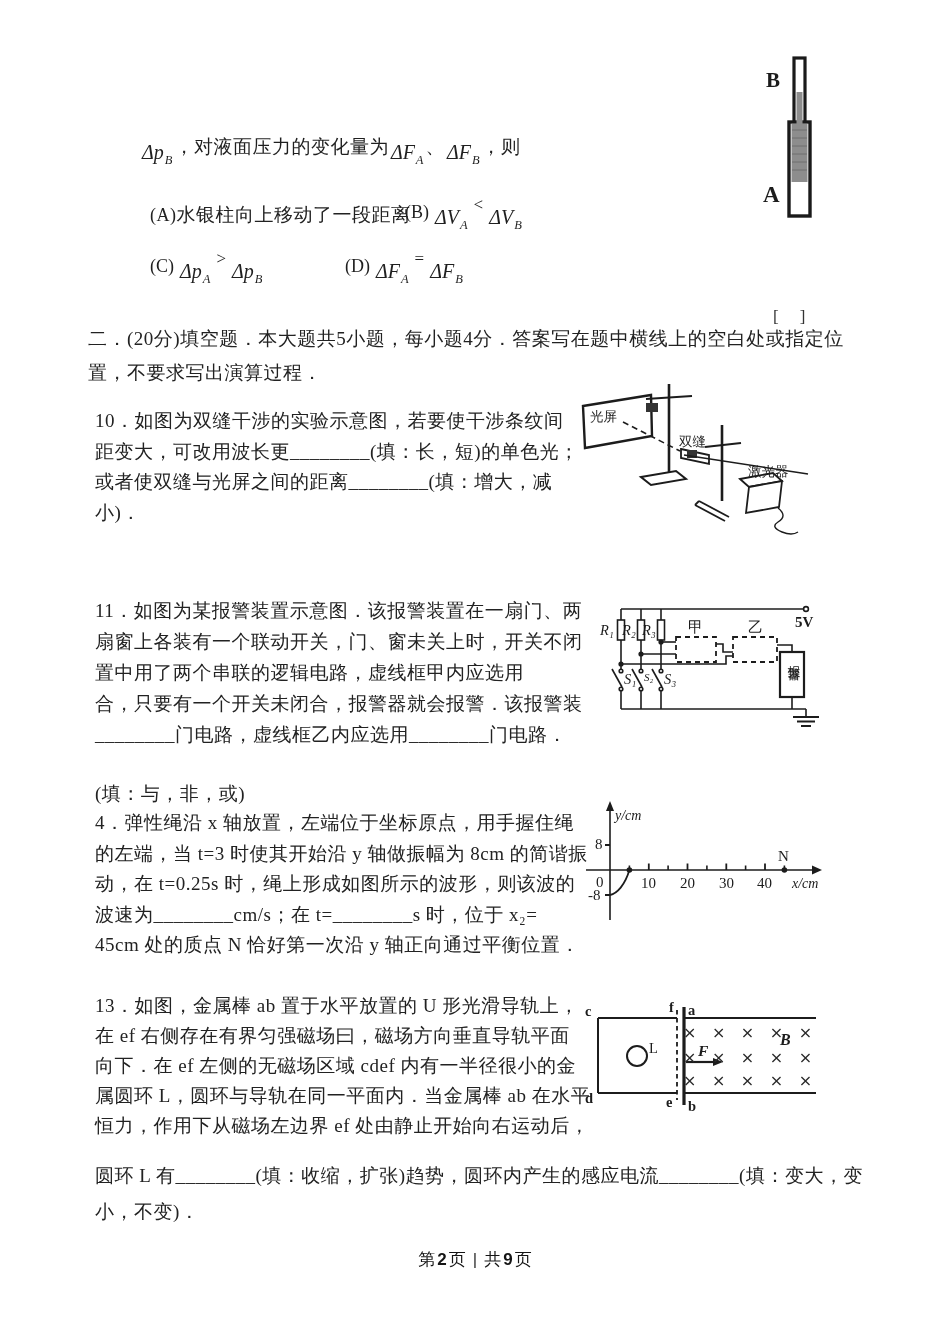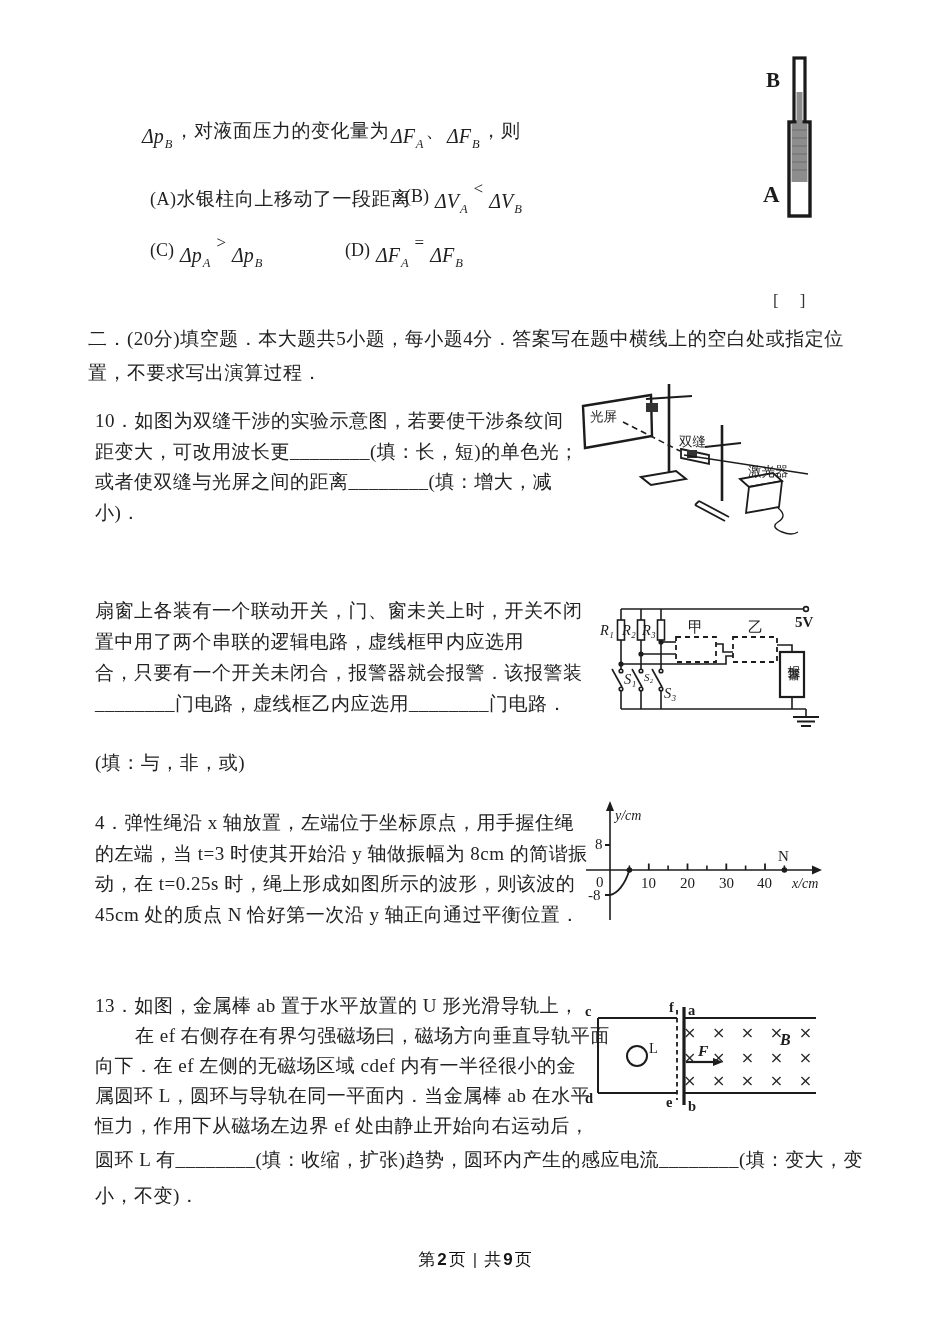--- a/index.html
+++ b/index.html
@@ -1,21 +1,21 @@
 <!DOCTYPE html>
 <html><head>
 <meta charset="utf-8">
 <style>
   html,body{margin:0;padding:0;}
   body{
     width:950px;height:1344px;position:relative;background:#ffffff;
     font-family:"Liberation Serif","DejaVu Serif",serif;color:#1f1f1f;
     overflow:hidden;
   }
-  .abs{position:absolute;}
+  .abs{position:absolute;margin-top:16px;}
   .tline{white-space:nowrap;font-size:19px;line-height:30.5px;letter-spacing:0.5px;color:#222;}
   .para{position:absolute;}
   
   .fchunk{display:inline-block;position:relative;top:6px;margin:0 2px;}
   .fbase{font-style:italic;font-size:20px;}
   .fsub{font-style:italic;font-size:12.5px;position:relative;top:5px;margin-left:1px;}
   .fop{display:inline-block;position:relative;top:-8px;font-size:17px;margin:0 4px;}
   .ftext{font-size:19px;letter-spacing:0.5px;}
   .optlabel{font-size:18px;}
   
@@ -109,20 +109,21 @@
     <line x1="127" y1="123" x2="157" y2="139" stroke-width="1.8"></line>
     <line x1="123" y1="127" x2="153" y2="143" stroke-width="1.8"></line>
     <line x1="123" y1="127" x2="127" y2="123" stroke-width="1.8"></line>
   </svg>
   <span class="flabel cjk13" style="left:18px;top:30px;">光屏</span>
   <span class="flabel cjk13" style="left:107px;top:55px;">双缝</span>
   <span class="flabel cjk13" style="left:176px;top:85px;">激光器</span>
 </div>
 
 <div class="para" style="left:95px;top:595px;">
+  <div class="tline" style="line-height:31px;">11．如图为某报警装置示意图．该报警装置在一扇门、两</div>
   <div class="tline" style="line-height:31px;">扇窗上各装有一个联动开关，门、窗未关上时，开关不闭</div>
   <div class="tline" style="line-height:31px;">置中用了两个串联的逻辑电路，虚线框甲内应选用</div>
   <div class="tline" style="line-height:31px;">合，只要有一个开关未闭合，报警器就会报警．该报警装</div>
   <div class="tline" style="line-height:31px;">________门电路，虚线框乙内应选用________门电路．</div>
   <div class="tline" style="line-height:31px;margin-top:28px;">(填：与，非，或)</div>
 </div>
 
 <div class="fig" style="left:598px;top:592px;width:235px;height:150px;">
   <svg width="235" height="150" viewBox="0 0 235 150" fill="none" stroke="#1c1c1c" stroke-width="1.6">
     <line x1="23" y1="17" x2="206" y2="17"></line>
@@ -168,31 +169,32 @@
     <circle cx="63" cy="79" r="1.8" fill="#ffffff"></circle>
       <line x1="54" y1="77" x2="64" y2="95"></line>
       <circle cx="63" cy="97" r="1.8" fill="#ffffff"></circle>
       <line x1="63" y1="99" x2="63" y2="117"></line>
   </svg>
   <span class="flabel ital" style="left:2px;top:30px;font-size:14.5px;">R₁</span>
   <span class="flabel ital" style="left:24px;top:30px;font-size:14.5px;">R₂</span>
   <span class="flabel ital" style="left:44px;top:30px;font-size:14.5px;">R₃</span>
   <span class="flabel ital" style="left:26px;top:79px;font-size:14.5px;">S₁</span>
   <span class="flabel ital" style="left:46px;top:79px;font-size:11px;">S₂</span>
-  <span class="flabel ital" style="left:66px;top:93px;font-size:14.5px;">S₃</span>
+  <span class="flabel ital" style="left:66px;top:79px;font-size:14.5px;">S₃</span>
   <span class="flabel" style="left:90px;top:26px;font-size:15px;">甲</span>
   <span class="flabel" style="left:150px;top:26px;font-size:15px;">乙</span>
   <span class="flabel bold" style="left:197px;top:22px;font-size:15px;">5V</span>
   <span class="flabel vert" style="left:187px;top:63px;font-size:12.5px;">报警器</span>
 </div>
 
 <div class="para" style="left:95px;top:808px;">
   <div class="tline">4．弹性绳沿 x 轴放置，左端位于坐标原点，用手握住绳</div>
   <div class="tline">的左端，当 t=3 时使其开始沿 y 轴做振幅为 8cm 的简谐振</div>
   <div class="tline">动，在 t=0.25s 时，绳上形成如图所示的波形，则该波的</div>
+  <div class="tline">波速为________cm/s；在 t=________s 时，位于 x₂=</div>
   <div class="tline">45cm 处的质点 N 恰好第一次沿 y 轴正向通过平衡位置．</div>
 </div>
 
 <div class="fig" style="left:580px;top:798px;width:250px;height:130px;">
   <svg width="250" height="130" viewBox="0 0 250 130" fill="none" stroke="#1c1c1c" stroke-width="1.6">
     <line x1="30" y1="8" x2="30" y2="122"></line>
     <polygon points="30,3 26,13 34,13" fill="#1c1c1c" stroke="none"></polygon>
     <line x1="6" y1="72" x2="236" y2="72"></line>
     <polygon points="242,72 232,67.5 232,76.5" fill="#1c1c1c" stroke="none"></polygon>
     <line x1="25" y1="47" x2="30" y2="47" stroke-width="2"></line>
@@ -217,21 +219,21 @@
   <span class="flabel serif15" style="left:61px;top:77px;">10</span>
   <span class="flabel serif15" style="left:100px;top:77px;">20</span>
   <span class="flabel serif15" style="left:139px;top:77px;">30</span>
   <span class="flabel serif15" style="left:177px;top:77px;">40</span>
   <span class="flabel serif15" style="left:198px;top:50px;">N</span>
   <span class="flabel ital" style="left:212px;top:78px;font-size:14px;">x/cm</span>
 </div>
 
 <div class="para" style="left:95px;top:991px;">
   <div class="tline" style="line-height:30px;">13．如图，金属棒 ab 置于水平放置的 U 形光滑导轨上，</div>
-  <div class="tline" style="line-height:30px;margin-left:40px;">在 ef 右侧存在有界匀强磁场曰，磁场方向垂直导轨平面</div>
+  <div class="tline" style="line-height:30px;">在 ef 右侧存在有界匀强磁场曰，磁场方向垂直导轨平面</div>
   <div class="tline" style="line-height:30px;">向下．在 ef 左侧的无磁场区域 cdef 内有一半径很小的金</div>
   <div class="tline" style="line-height:30px;">属圆环 L，圆环与导轨在同一平面内．当金属棒 ab 在水平</div>
   <div class="tline" style="line-height:30px;">恒力，作用下从磁场左边界 ef 处由静止开始向右运动后，</div>
 </div>
 <div class="abs tline" style="left:95px;top:1145px;">圆环 L 有________(填：收缩，扩张)趋势，圆环内产生的感应电流________(填：变大，变</div>
 <div class="abs tline" style="left:95px;top:1181px;">小，不变)．</div>
 
 <div class="fig" style="left:580px;top:990px;width:250px;height:135px;">
   <svg width="250" height="135" viewBox="0 0 250 135" fill="none" stroke="#1c1c1c" stroke-width="2">
     <line x1="18" y1="28" x2="97" y2="28"></line>

